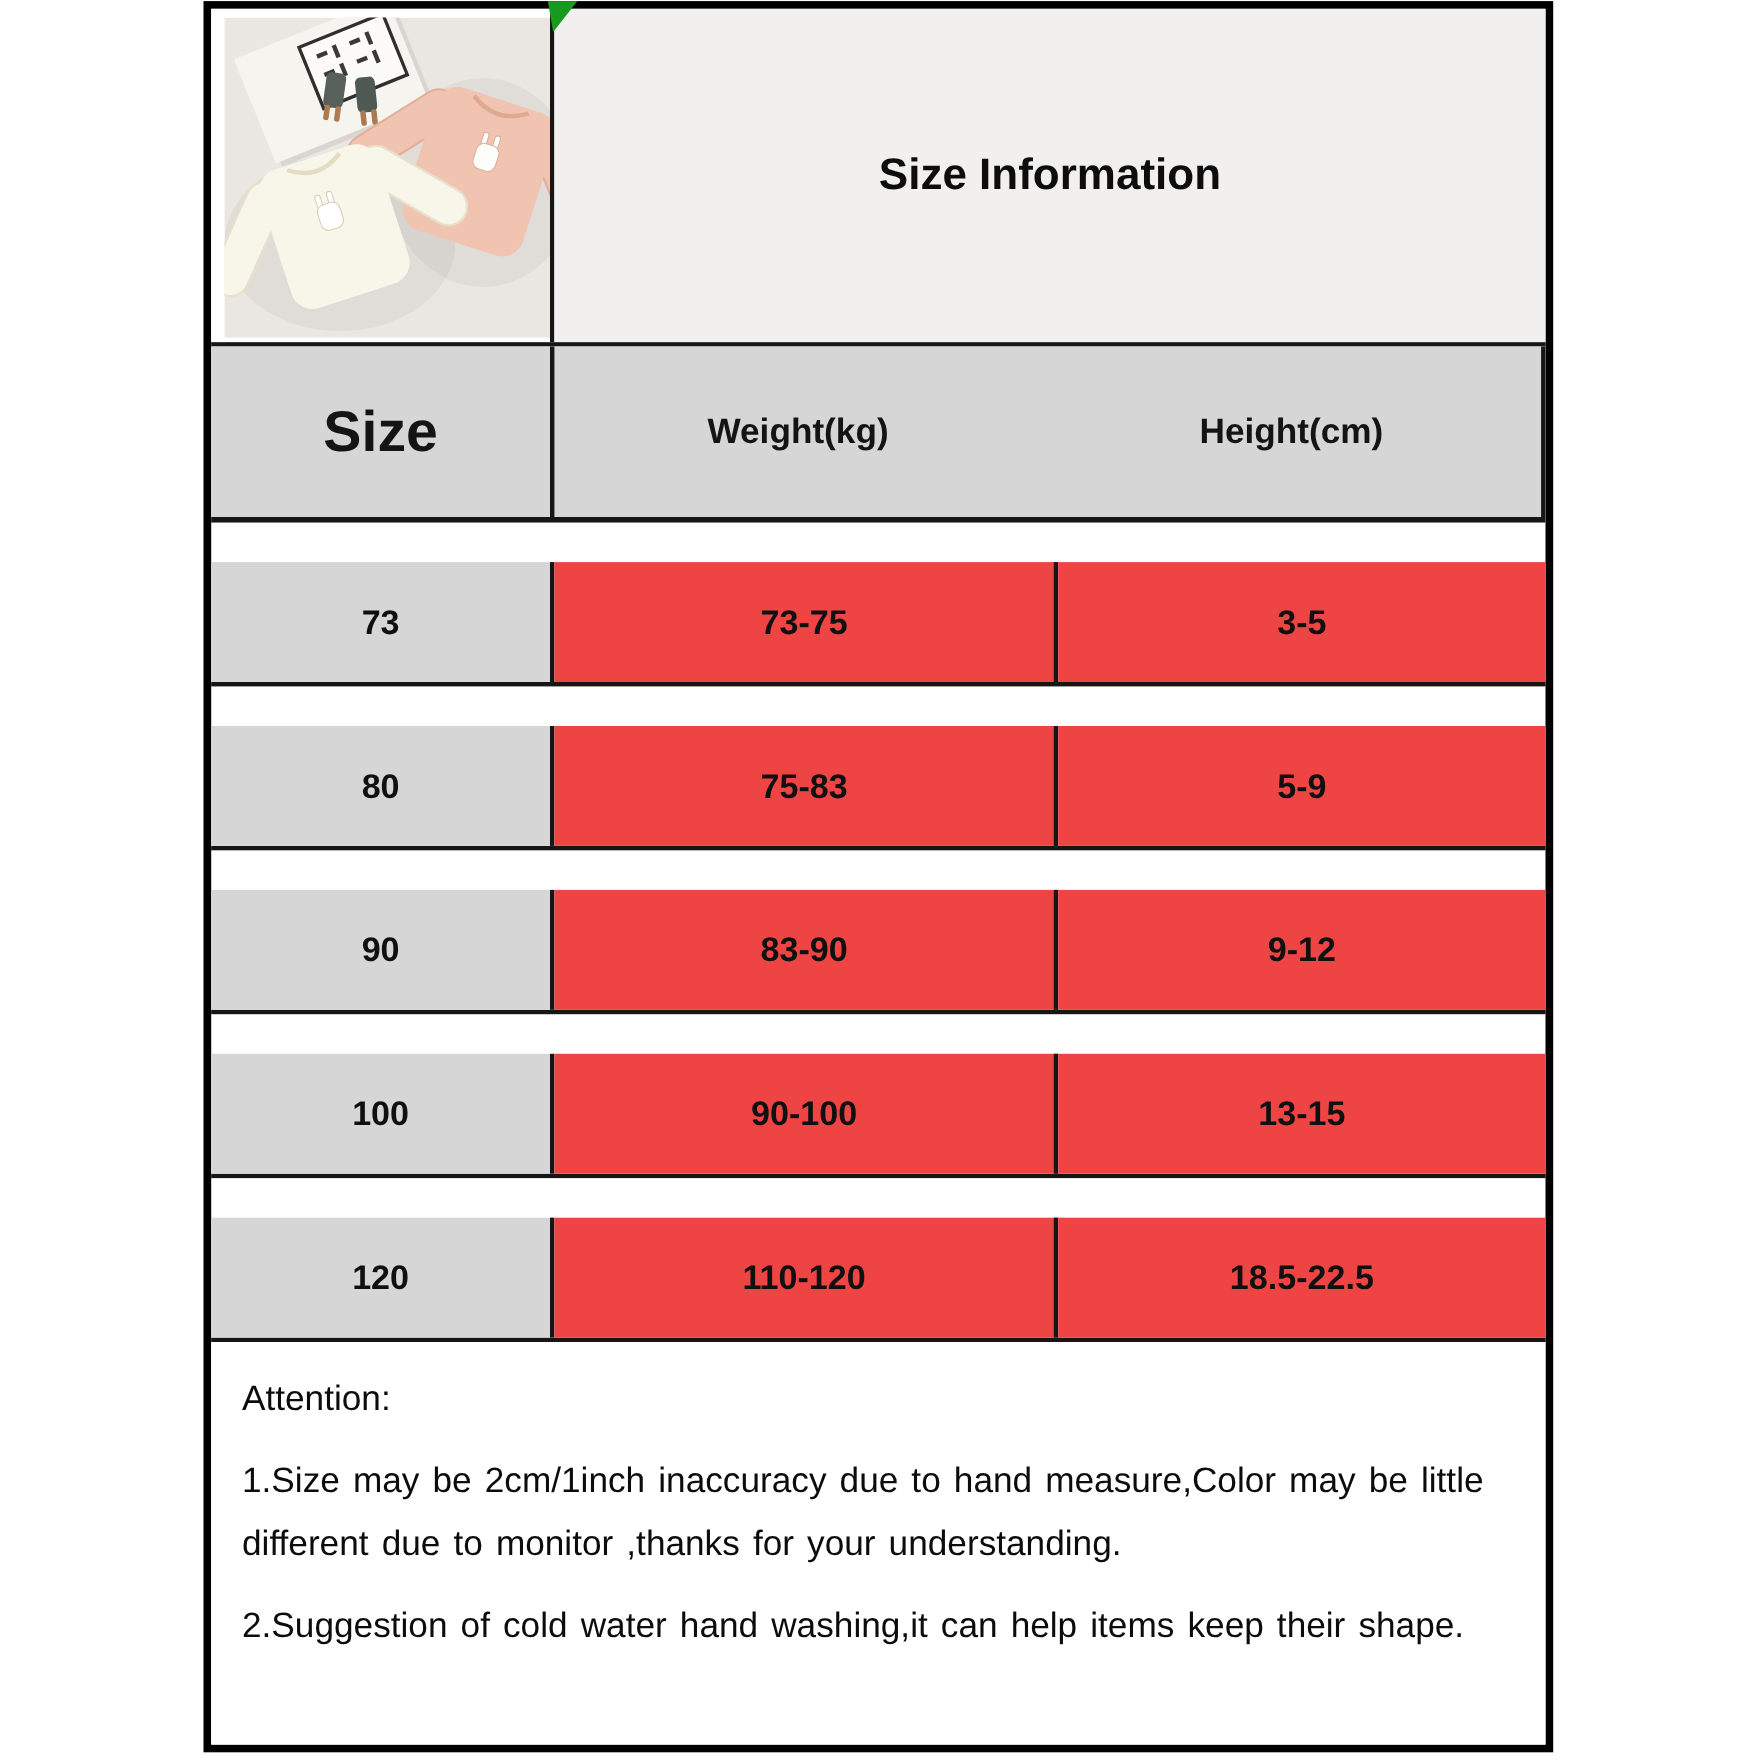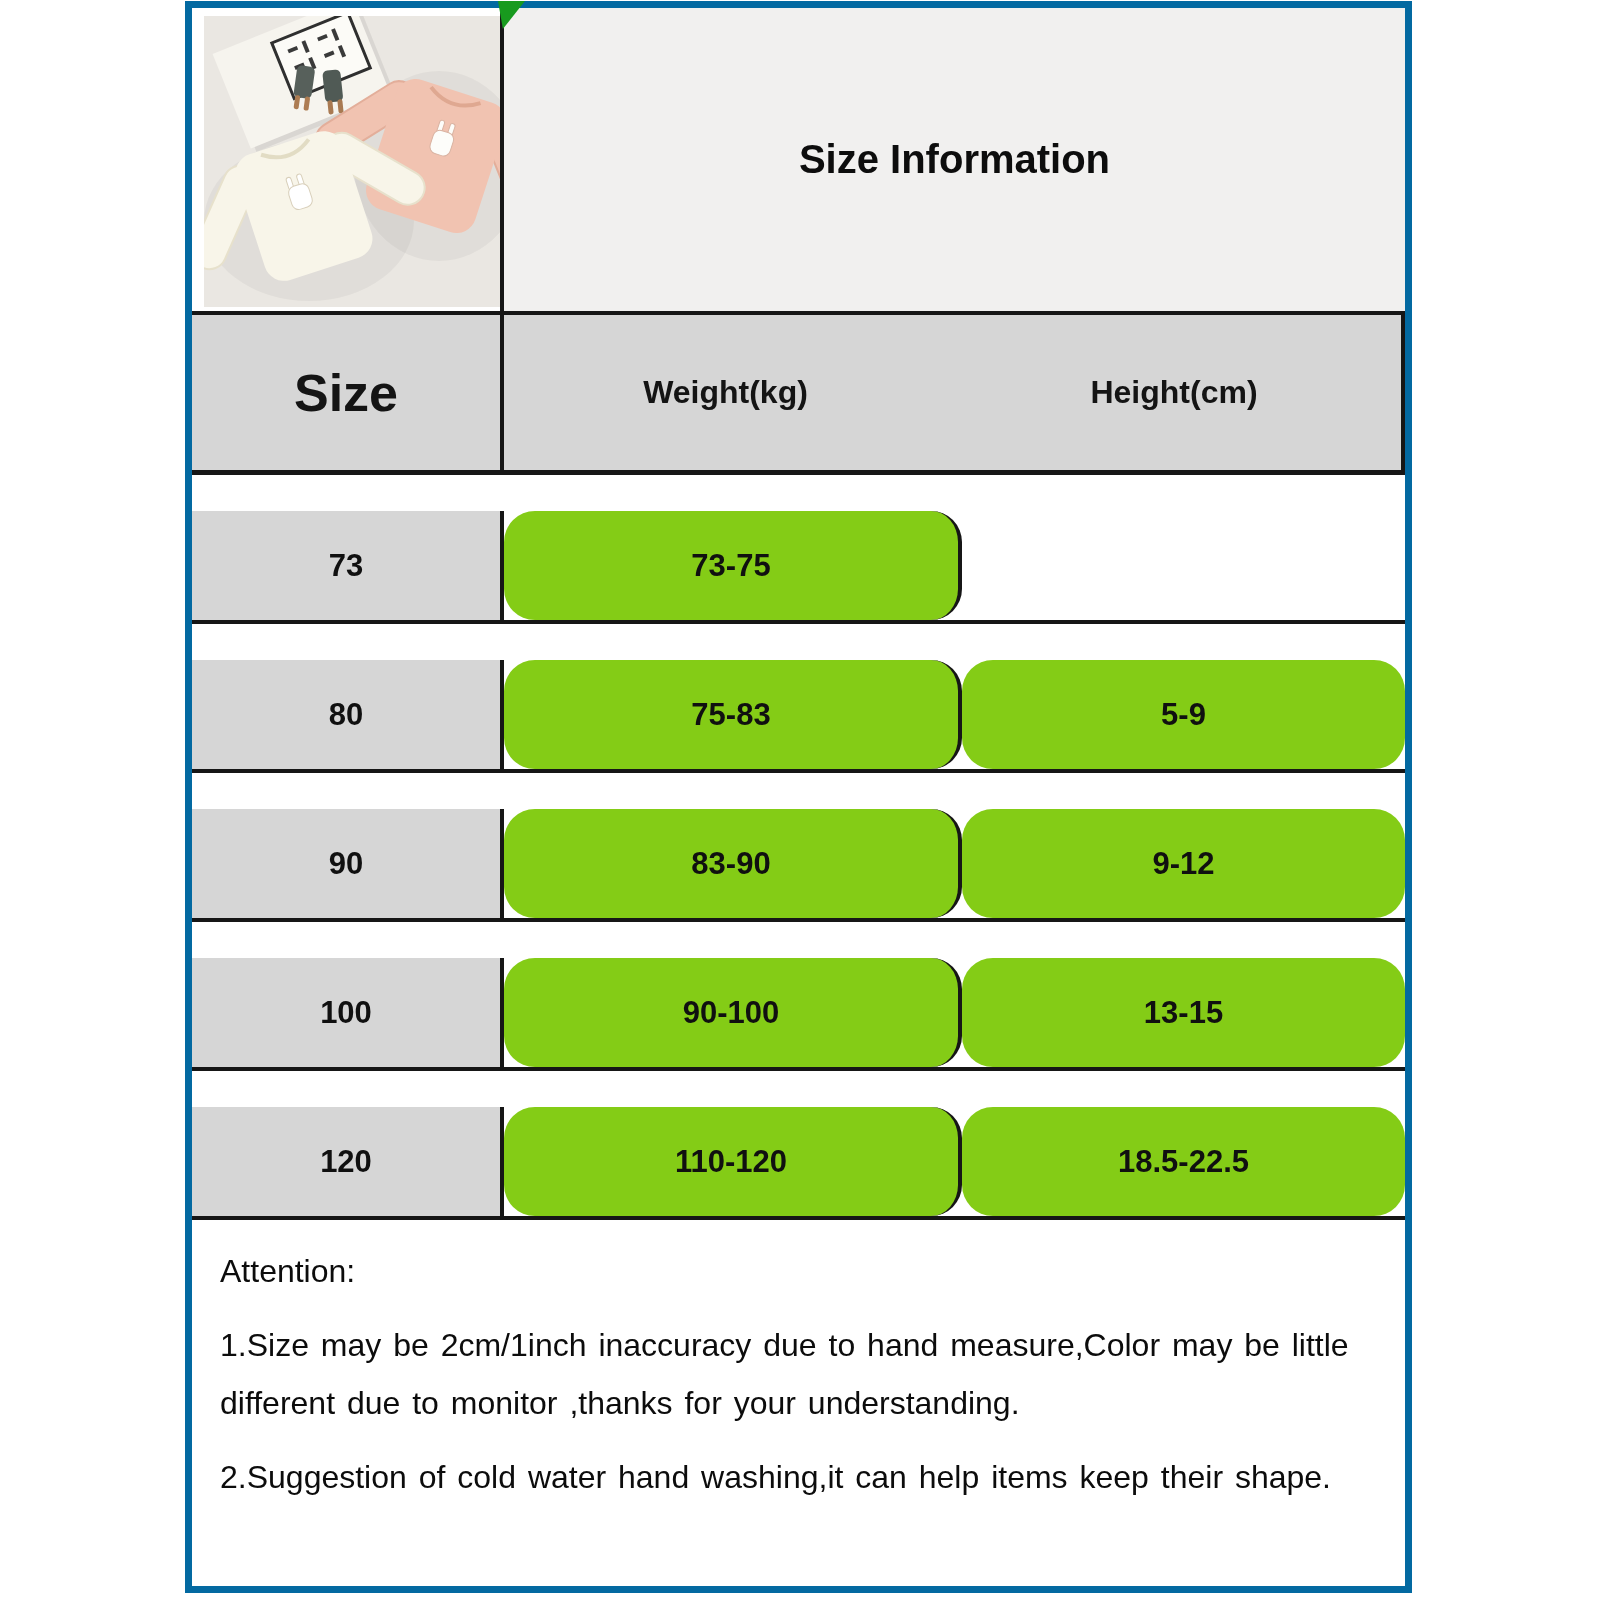--- a/index.html
+++ b/index.html
@@ -4,21 +4,21 @@
 <style>
   html,body{margin:0;padding:0;}
   body{
     width:1600px;height:1600px;position:relative;
     background:#ffffff;
     font-family:"Liberation Sans","DejaVu Sans",sans-serif;
     color:#141414;
   }
   .sheet{
     position:absolute;left:185px;top:1px;width:1227px;height:1592px;
-    box-sizing:border-box;border:7px solid #0369a1;background:#ffffff;
+    box-sizing:border-box;border:7px solid #000000;background:#ffffff;
     display:flex;flex-direction:column;
   }
   
   .row-top{height:303px;flex:none;display:flex;border-bottom:4px solid #161616;}
   .photo-cell{
     width:312px;flex:none;box-sizing:border-box;border-right:4px solid #161616;
     background:#ffffff;position:relative;overflow:hidden;
   }
   .photo-cell svg{position:absolute;left:12px;top:8px;}
   .title-cell{
@@ -36,21 +36,21 @@
   .c1{width:312px;flex:none;border-right:4px solid #161616;box-sizing:border-box;}
   .c2{width:458px;flex:none;border-right:4px solid #161616;box-sizing:border-box;}
   .c3{flex:1;}
   .head-size{font-size:52px;font-weight:700;}
   .head-small{font-size:32px;font-weight:700;}
   
   .row-data{height:145px;flex:none;display:flex;border-bottom:4px solid #161616;}
   .row-data .cell{display:flex;align-items:center;justify-content:center;
     font-size:31px;font-weight:700;color:#101010;margin-top:36px;}
   .row-data .c1{background:#d6d6d6;}
-  .row-data .c2,.row-data .c3{background:#84cc16;border-radius:31px;}
+  .row-data .c2,.row-data .c3{background:#ef4444;}
   
   .attention{
     flex:1;background:#ffffff;padding:6px 16px 0 12px;box-sizing:border-box;
     font-size:32px;font-weight:400;line-height:58px;color:#0c0c0c;word-spacing:3px;
   }
   .attention p{margin:16px;}
 </style>
 </head>
 <body>
 
@@ -136,20 +136,21 @@
       <span class="head-small">Weight(kg)</span>
     </div>
     <div class="c c2">
       <span class="head-small">Height(cm)</span>
     </div>
   </div>
 
   <div class="row-data">
     <div class="cell c1">73</div>
     <div class="cell c2">73-75</div>
+    <div class="cell c3">3-5</div>
   </div>
   <div class="row-data">
     <div class="cell c1">80</div>
     <div class="cell c2">75-83</div>
     <div class="cell c3">5-9</div>
   </div>
   <div class="row-data">
     <div class="cell c1">90</div>
     <div class="cell c2">83-90</div>
     <div class="cell c3">9-12</div>

